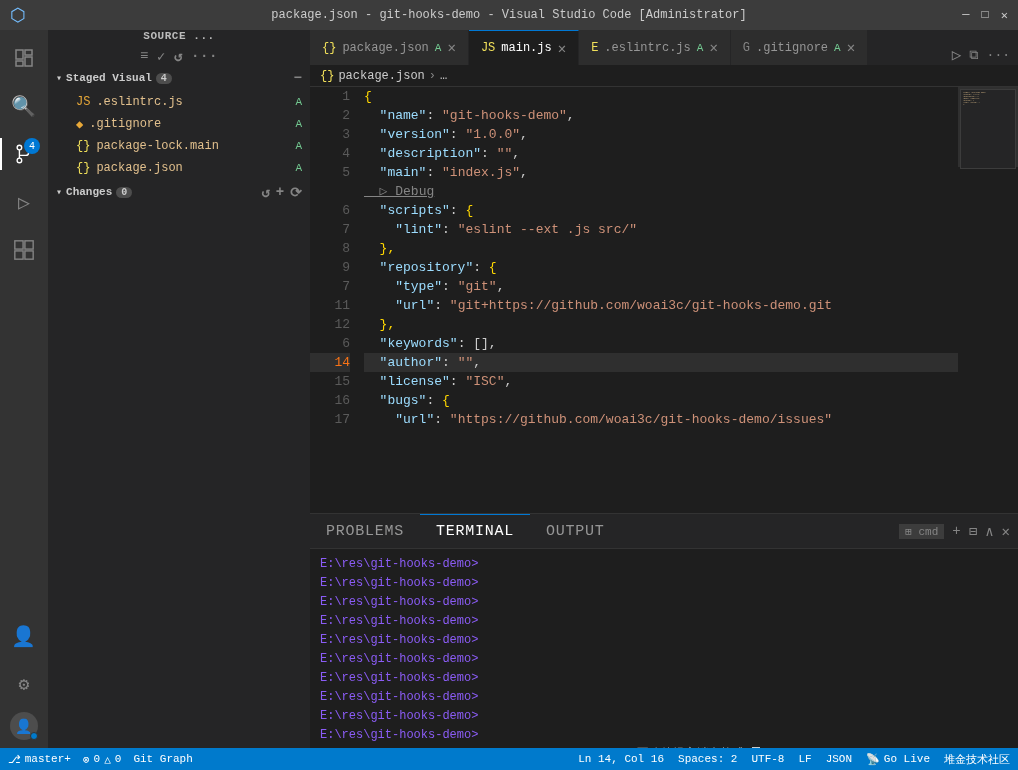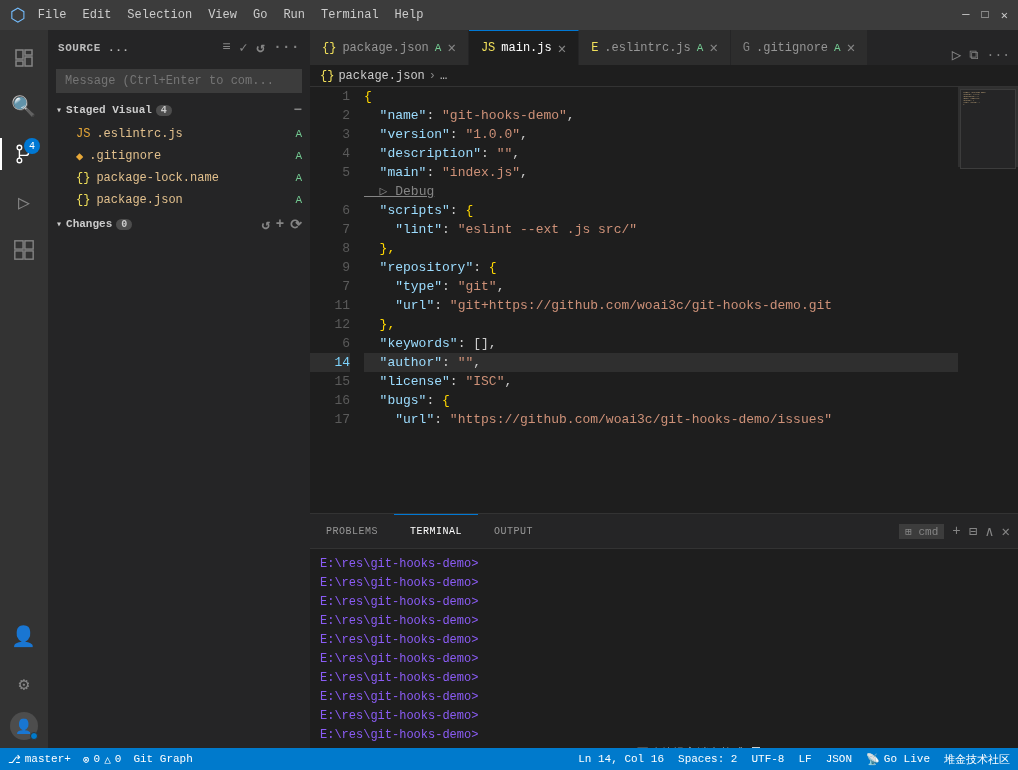--- a/index.html
+++ b/index.html
@@ -148,20 +148,21 @@
       display: flex;
       align-items: center;
       justify-content: space-between;
       padding: 0 10px;
       height: 35px;
       font-size: 11px;
       font-weight: bold;
       color: #bbbbbb;
       letter-spacing: 0.05em;
       text-transform: uppercase;
+      flex-direction: column;
     }
     .sidebar-header-icons {
       display: flex;
       gap: 8px;
       color: #858585;
       font-size: 14px;
     }
     .commit-input {
       background: #3c3c3c;
       border: 1px solid #3c3c3c;
@@ -351,21 +352,21 @@
       align-items: center;
       height: 35px;
       background: #252526;
       border-bottom: 1px solid #333;
     }
     .panel-tab {
       padding: 0 16px;
       height: 35px;
       display: flex;
       align-items: center;
-      font-size: 10px;
+      font-size: 15px;
       color: #969696;
       cursor: pointer;
       text-transform: uppercase;
       letter-spacing: 0.05em;
     }
     .panel-tab.active {
       color: #ffffff;
       border-top: 1px solid #0078d4;
     }
     .panel-actions {
@@ -420,31 +421,22 @@
       gap: 4px;
       cursor: pointer;
     }
   </style>
 </head>
 <body>
 
 <div class="title-bar">
   <div class="title-bar-left">
     <span style="font-size:18px; color:#75beff;">⬡</span>
-    <div class="title-bar-menu">
-      <span>File</span>
-      <span>Edit</span>
-      <span>Selection</span>
-      <span>View</span>
-      <span>Go</span>
-      <span>Run</span>
-      <span>Terminal</span>
-      <span>Help</span>
-    </div>
   </div>
+  <div class="title-bar-title">package.json - git-hooks-demo - Visual Studio Code [Administrator]</div>
   <div class="title-bar-controls">
     <span style="cursor:pointer; color:#ccc;">─</span>
     <span style="cursor:pointer; color:#ccc;">□</span>
     <span style="cursor:pointer; color:#ccc;">✕</span>
   </div>
 </div>
 
 <div class="app-body">
 
   <div class="activity-bar">
@@ -491,21 +483,20 @@
   <div class="sidebar">
     <div class="sidebar-header">
       <span>SOURCE ...</span>
       <div class="sidebar-header-icons">
         <span title="commit all">≡</span>
         <span>✓</span>
         <span>↺</span>
         <span>···</span>
       </div>
     </div>
-    <input class="commit-input" type="text" placeholder="Message (Ctrl+Enter to com..." style="">
 
     <div class="section-header">
       <div class="section-header-left">
         <span style="font-size:10px;">▾</span>
         <span>Staged Visual</span>
         <span class="section-badge">4</span>
       </div>
       <div class="section-header-actions">
         <span title="Unstage All">−</span>
       </div>
@@ -516,21 +507,21 @@
       <span class="file-item-name" style="color:#e2c08d;">.eslintrc.js</span>
       <span class="file-item-status">A</span>
     </div>
     <div class="file-item">
       <span class="file-item-icon" style="color:#e8a838;">◆</span>
       <span class="file-item-name" style="color:#e2c08d;">.gitignore</span>
       <span class="file-item-status">A</span>
     </div>
     <div class="file-item">
       <span class="file-item-icon" style="color:#f1e05a;">{}</span>
-      <span class="file-item-name" style="color:#e2c08d;">package-lock.name</span>
+      <span class="file-item-name" style="color:#e2c08d;">package-lock.main</span>
       <span class="file-item-status">A</span>
     </div>
     <div class="file-item">
       <span class="file-item-icon" style="color:#f1e05a;">{}</span>
       <span class="file-item-name" style="color:#e2c08d;">package.json</span>
       <span class="file-item-status">A</span>
     </div>
 
     <div class="section-header">
       <div class="section-header-left">
@@ -595,21 +586,21 @@
         <div>5</div>
         <div></div>
         <div>6</div>
         <div>7</div>
         <div>8</div>
         <div>9</div>
         <div>7</div>
         <div>11</div>
         <div>12</div>
         <div>6</div>
-        <div style="background:#2f2f2f; color:#7dd3fc;">14</div>
+        <div style="background:#2f2f2f; color:#f97316;">14</div>
         <div>15</div>
         <div>16</div>
         <div>17</div>
       </div>
       <div class="code-content">
         <div class="code-line"><span class="t-brace">{</span></div>
         <div class="code-line"><span class="t-key">&nbsp;&nbsp;"name"</span><span class="t-punct">: </span><span class="t-str">"git-hooks-demo"</span><span class="t-punct">,</span></div>
         <div class="code-line"><span class="t-key">&nbsp;&nbsp;"version"</span><span class="t-punct">: </span><span class="t-str">"1.0.0"</span><span class="t-punct">,</span></div>
         <div class="code-line"><span class="t-key">&nbsp;&nbsp;"description"</span><span class="t-punct">: </span><span class="t-str">""</span><span class="t-punct">,</span></div>
         <div class="code-line"><span class="t-key">&nbsp;&nbsp;"main"</span><span class="t-punct">: </span><span class="t-str">"index.js"</span><span class="t-punct">,</span></div>

